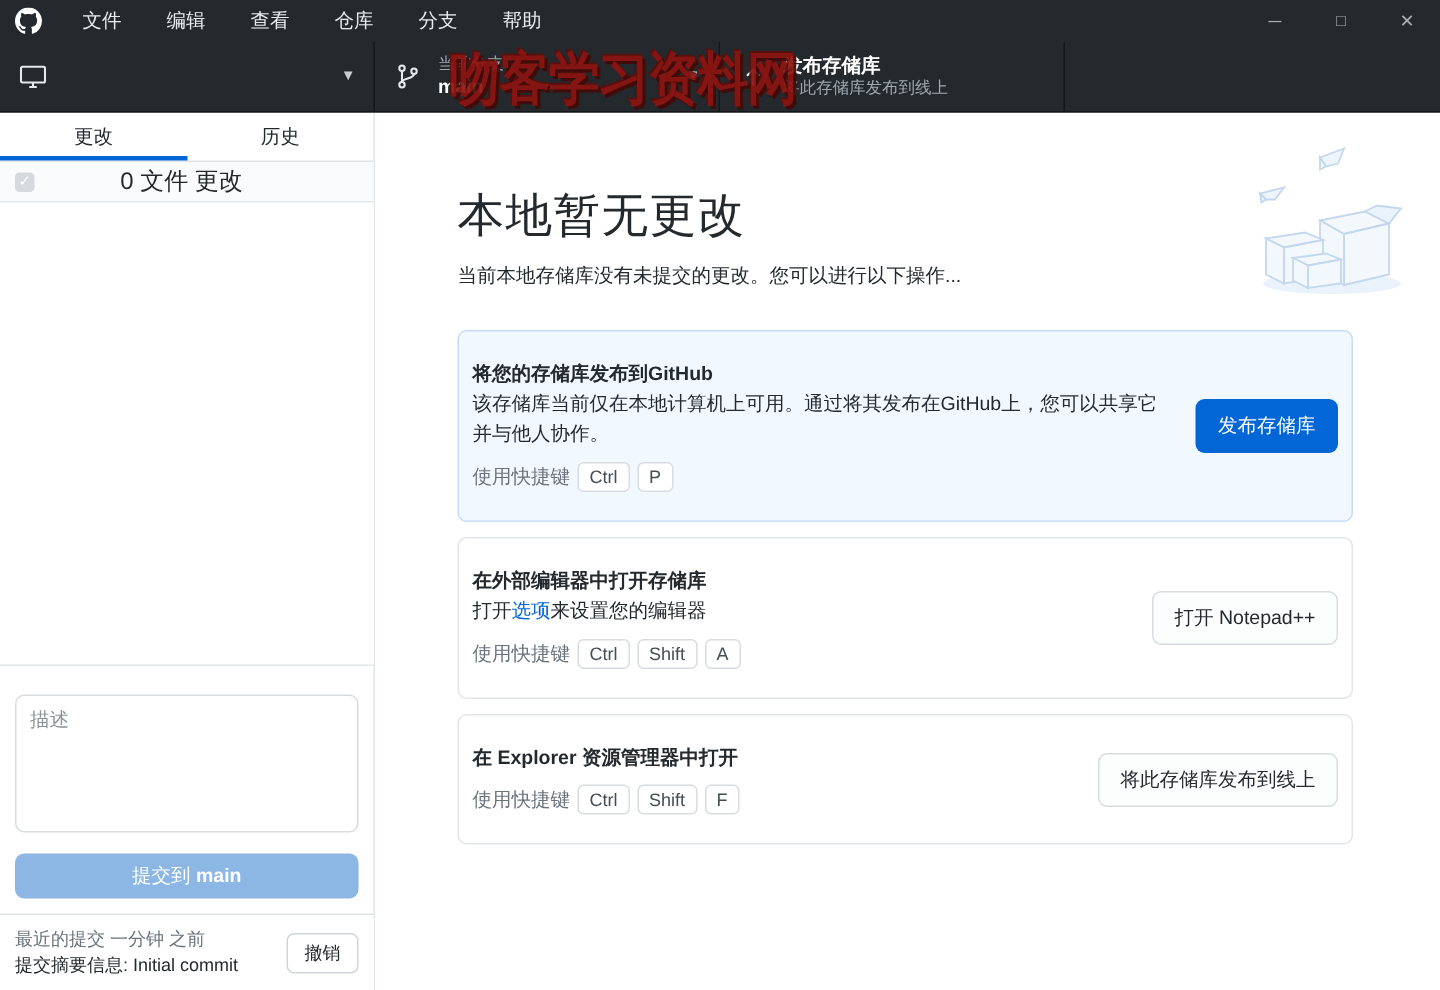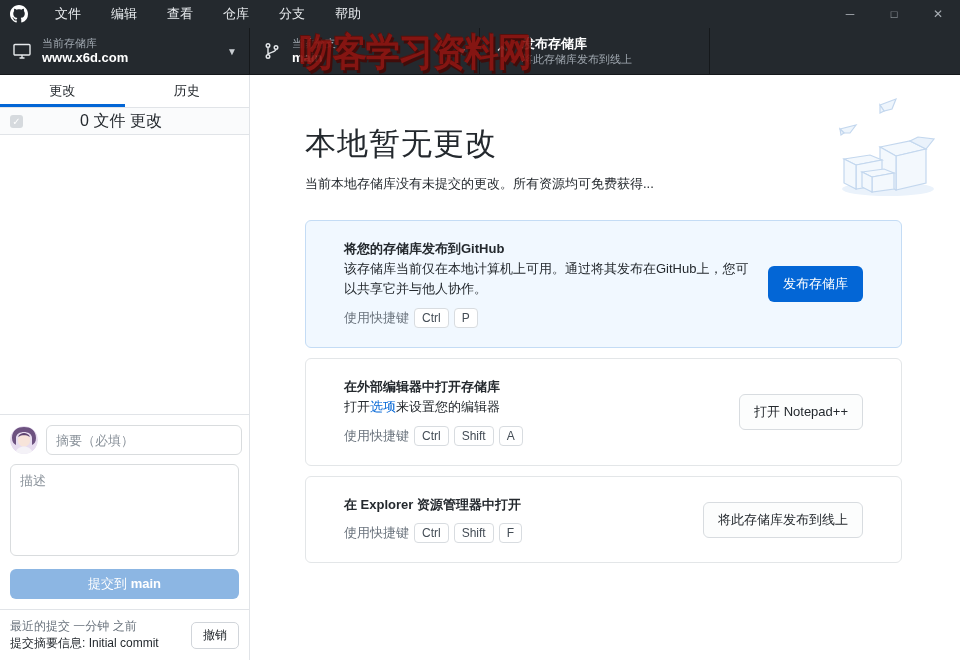--- a/index.html
+++ b/index.html
@@ -77,21 +77,21 @@
     border-radius:5px; font-size:12px; font-family:inherit; color:#24292e; cursor:pointer; }
 
   
   .main { position:absolute; left:250px; top:75px; width:710px; height:585px; background:#fff; }
   .illustration { position:absolute; right:8px; top:22px; }
   .content { position:absolute; left:55px; top:48px; width:597px; }
   .page-title { font-size:31px; font-weight:300; color:#24292e; letter-spacing:1px; }
   .page-sub { margin-top:10px; font-size:13px; color:#24292e; }
   .cards { margin-top:27px; display:flex; flex-direction:column; gap:10px; }
   .card { display:flex; align-items:center; border:1px solid #e3e6e8; border-radius:6px;
-    padding:19px 38px; background:#fff; }
+    padding:19px 9px; background:#fff; }
   .card.blue { background:#f1f8ff; border-color:#c4dcf5; }
   .card-text { flex:1; min-width:0; }
   .card-title { font-size:13px; font-weight:bold; color:#24292e; }
   .card-body { margin-top:1px; font-size:13px; color:#24292e; line-height:1.55; max-width:470px; }
   .card-body a { color:#0366d6; text-decoration:none; }
   .shortcut-row { margin-top:9px; font-size:13px; color:#6a737d; display:flex; align-items:center; gap:5px; }
   kbd { display:inline-block; padding:0 7px; height:20px; line-height:18px;
     border:1px solid #d8dce0; border-radius:4px; background:#fff; font-size:12px;
     color:#444d56; font-family:inherit;text-align:center; }
   .btn-primary { background:#0366d6; color:#fff; border:none; border-radius:6px;
@@ -121,24 +121,20 @@
     <span class="win-btn max">□</span>
     <span class="win-btn">✕</span>
   </div>
 
   <div class="toolbar">
     <div class="tb-section repo">
       <svg class="tb-icon" viewBox="0 0 20 20" fill="none" stroke="#e6e9ec" stroke-width="1.4">
         <rect x="2" y="3.5" width="16" height="10.5" rx="1"></rect>
         <path d="M7.5 17h5M10 14v3"></path>
       </svg>
-      <div class="tb-text">
-        <div class="tb-label">当前存储库</div>
-        <div class="tb-value">www.x6d.com</div>
-      </div>
       <span class="tb-caret">▼</span>
     </div>
     <div class="tb-section branch">
       <svg class="tb-icon" viewBox="0 0 20 20" fill="none" stroke="#e6e9ec" stroke-width="1.4">
         <circle cx="6" cy="4.5" r="1.8"></circle>
         <circle cx="6" cy="15.5" r="1.8"></circle>
         <circle cx="14" cy="6.5" r="1.8"></circle>
         <path d="M6 6.3v7.4M14 8.3c0 3.4-8 2.6-8 5.4"></path>
       </svg>
       <div class="tb-text">
@@ -166,32 +162,20 @@
       <div class="tab active">更改</div>
       <div class="tab">历史</div>
     </div>
     <div class="changed-row">
       <span class="checkbox">✓</span>
       <span class="changed-text">0 文件 更改</span>
     </div>
     <div class="file-list"></div>
 
     <div class="commit-form">
-      <div class="summary-row">
-        <span class="avatar">
-          <svg viewBox="0 0 28 28" width="28" height="28">
-            <circle cx="14" cy="14" r="14" fill="#e7dcef"></circle>
-            <path d="M2 12 C2 4 8 1 14 1 C20 1 26 4 26 12 C26 16 24 18 22 19 L22 12 C22 8 18 6 14 6 C10 6 6 8 6 12 L6 19 C4 18 2 16 2 12 Z" fill="#6d5280"></path>
-            <ellipse cx="14" cy="14" rx="6.2" ry="6.8" fill="#f7e4da"></ellipse>
-            <path d="M8 11 C9 8 12 7 14 7 C16 7 19 8 20 11 C18 9.6 16 9.2 14 9.2 C12 9.2 10 9.6 8 11 Z" fill="#5d4470"></path>
-            <path d="M5 28 C6 22.5 10 20.5 14 20.5 C18 20.5 22 22.5 23 28 Z" fill="#f4f2f7"></path>
-          </svg>
-        </span>
-        <input class="summary-input" placeholder="摘要（必填）" style="">
-      </div>
       <textarea class="desc-input" placeholder="描述" style=""></textarea>
       <button class="commit-btn"><span>提交到 </span><b>main</b></button>
     </div>
 
     <div class="sb-footer">
       <div class="sb-footer-text">
         <div class="sbf-line1">最近的提交 一分钟 之前</div>
         <div class="sbf-line2"><span>提交摘要信息:</span>&nbsp;<span>Initial commit</span></div>
       </div>
       <button class="undo-btn">撤销</button>
@@ -216,21 +200,21 @@
       <g stroke="#c3d7ee" stroke-width="1.2" fill="#eef5fc">
         <path d="M58 8 74 2 70 12 62 14 Z"></path>
         <path d="M58 8 62 14 58 16 Z"></path>
         <path d="M18 32 34 28 28 36 22 36 Z"></path>
         <path d="M18 32 22 36 19 38 Z"></path>
       </g>
     </svg>
 
     <div class="content">
       <div class="page-title">本地暂无更改</div>
-      <div class="page-sub">当前本地存储库没有未提交的更改。所有资源均可免费获得...</div>
+      <div class="page-sub">当前本地存储库没有未提交的更改。您可以进行以下操作...</div>
 
       <div class="cards">
 
         <div class="card blue">
           <div class="card-text">
             <div class="card-title">将您的存储库发布到GitHub</div>
             <div class="card-body">该存储库当前仅在本地计算机上可用。通过将其发布在GitHub上，您可以共享它并与他人协作。</div>
             <div class="shortcut-row">
               <span>使用快捷键</span>
               <kbd>Ctrl</kbd>

